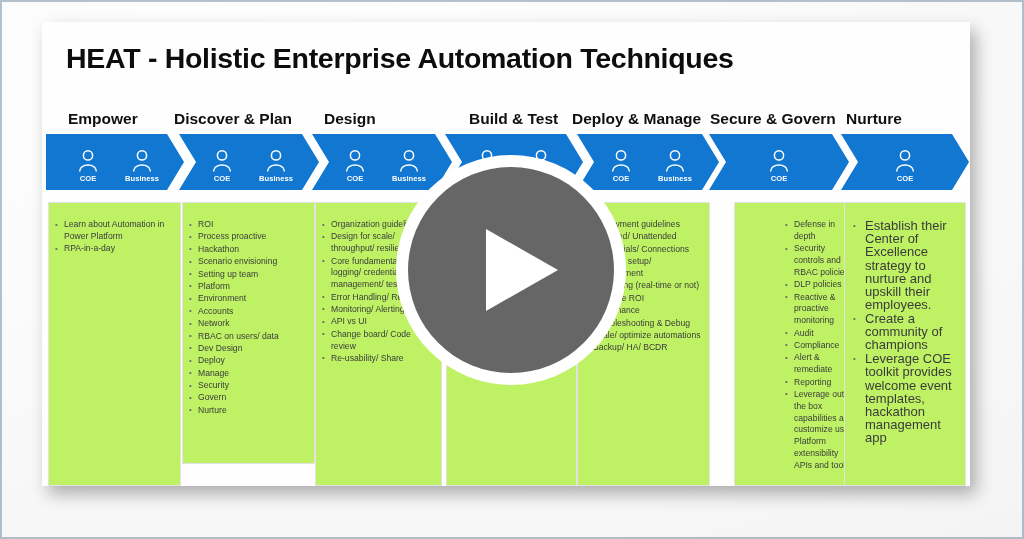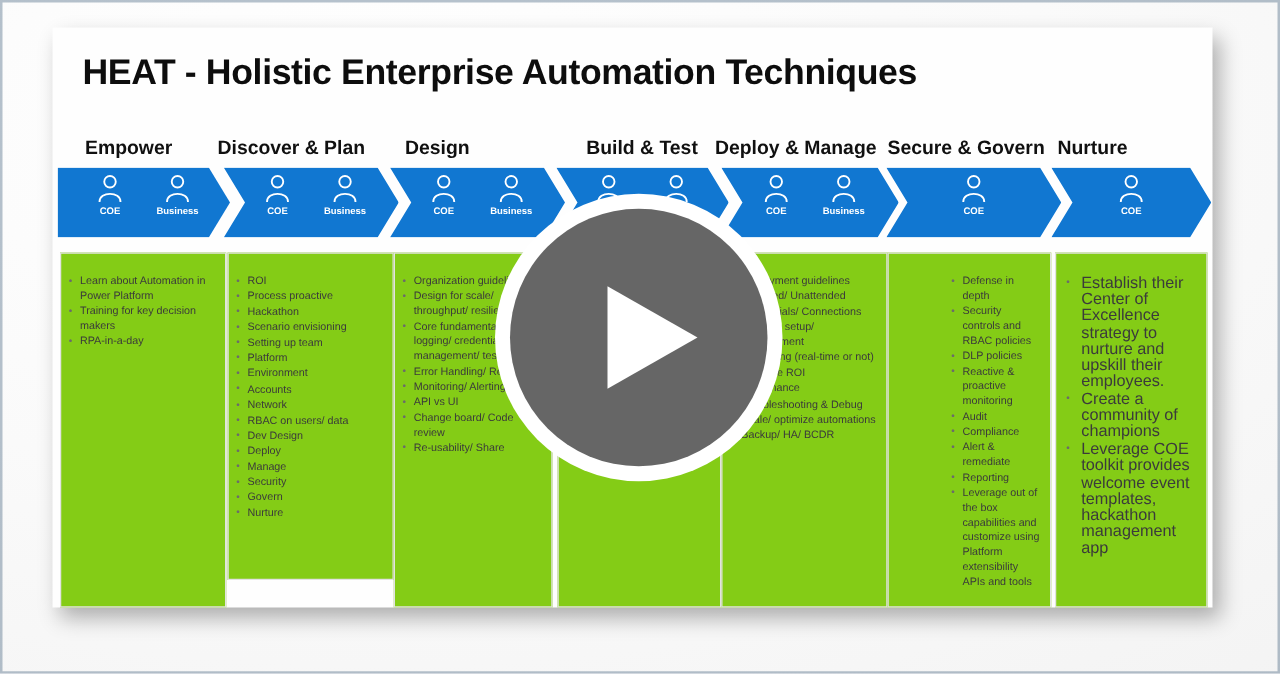--- a/index.html
+++ b/index.html
@@ -72,37 +72,37 @@
   }
   .chevron.first {
     clip-path: polygon(0 0, calc(100% - 17px) 0, 100% 50%, calc(100% - 17px) 100%, 0 100%, 0 50%);
   }
   .persona {
     display: flex;
     flex-direction: column;
     align-items: center;
     justify-content: center;
     width: 54px;
-    padding-top: 5px;
+    padding-top: 15px;
   }
   .persona svg { display: block; }
   .persona-label {
     font-size: 7.6px;
     font-weight: bold;
     color: #ffffff;
     margin-top: 1px;
     white-space: nowrap;
   }
 
   
   .card {
     position: absolute;
     top: 180px;
     box-sizing: border-box;
-    background: #84cc16;
+    background: #bef264;
     border: 1px solid #e2e2e2;
     padding: 16px 7px 8px 4px;
     overflow: hidden;
   }
   .card ul {
     margin: 0; padding: 0;
     list-style: none;
   }
   .card li {
     position: relative;
@@ -289,21 +289,20 @@
               </svg>
             </span>
             <span class="persona-label">COE</span>
           </div>
         </div>
       </div>
     <div id="cards">
         <div class="card" style="left: 6px; width: 133px; height: 284px;">
           <ul>
             <li>Learn about Automation in Power Platform</li>
-            <li>Training for key decision makers</li>
             <li>RPA-in-a-day</li>
           </ul>
         </div>
         <div class="card" style="left: 140px; width: 133px; height: 262px;">
           <ul>
             <li>ROI</li>
             <li>Process proactive</li>
             <li>Hackathon</li>
             <li>Scenario envisioning</li>
             <li>Setting up team</li>
@@ -342,21 +341,21 @@
             <li>Credentials/ Connections</li>
             <li>Machine setup/ management</li>
             <li>Monitoring (real-time or not)</li>
             <li>Measure ROI</li>
             <li>Governance</li>
             <li>Troubleshooting &amp; Debug</li>
             <li>Scale/ optimize automations</li>
             <li>Backup/ HA/ BCDR</li>
           </ul>
         </div>
-        <div class="card" style="left: 668px; width: 131px; height: 284px; padding-left: 48px;">
+        <div class="card" style="left: 692px; width: 131px; height: 284px; padding-left: 48px;">
           <ul>
             <li>Defense in depth</li>
             <li>Security controls and RBAC policies</li>
             <li>DLP policies</li>
             <li>Reactive &amp; proactive monitoring</li>
             <li>Audit</li>
             <li>Compliance</li>
             <li>Alert &amp; remediate</li>
             <li>Reporting</li>
             <li>Leverage out of the box capabilities and customize using Platform extensibility APIs and tools</li>

